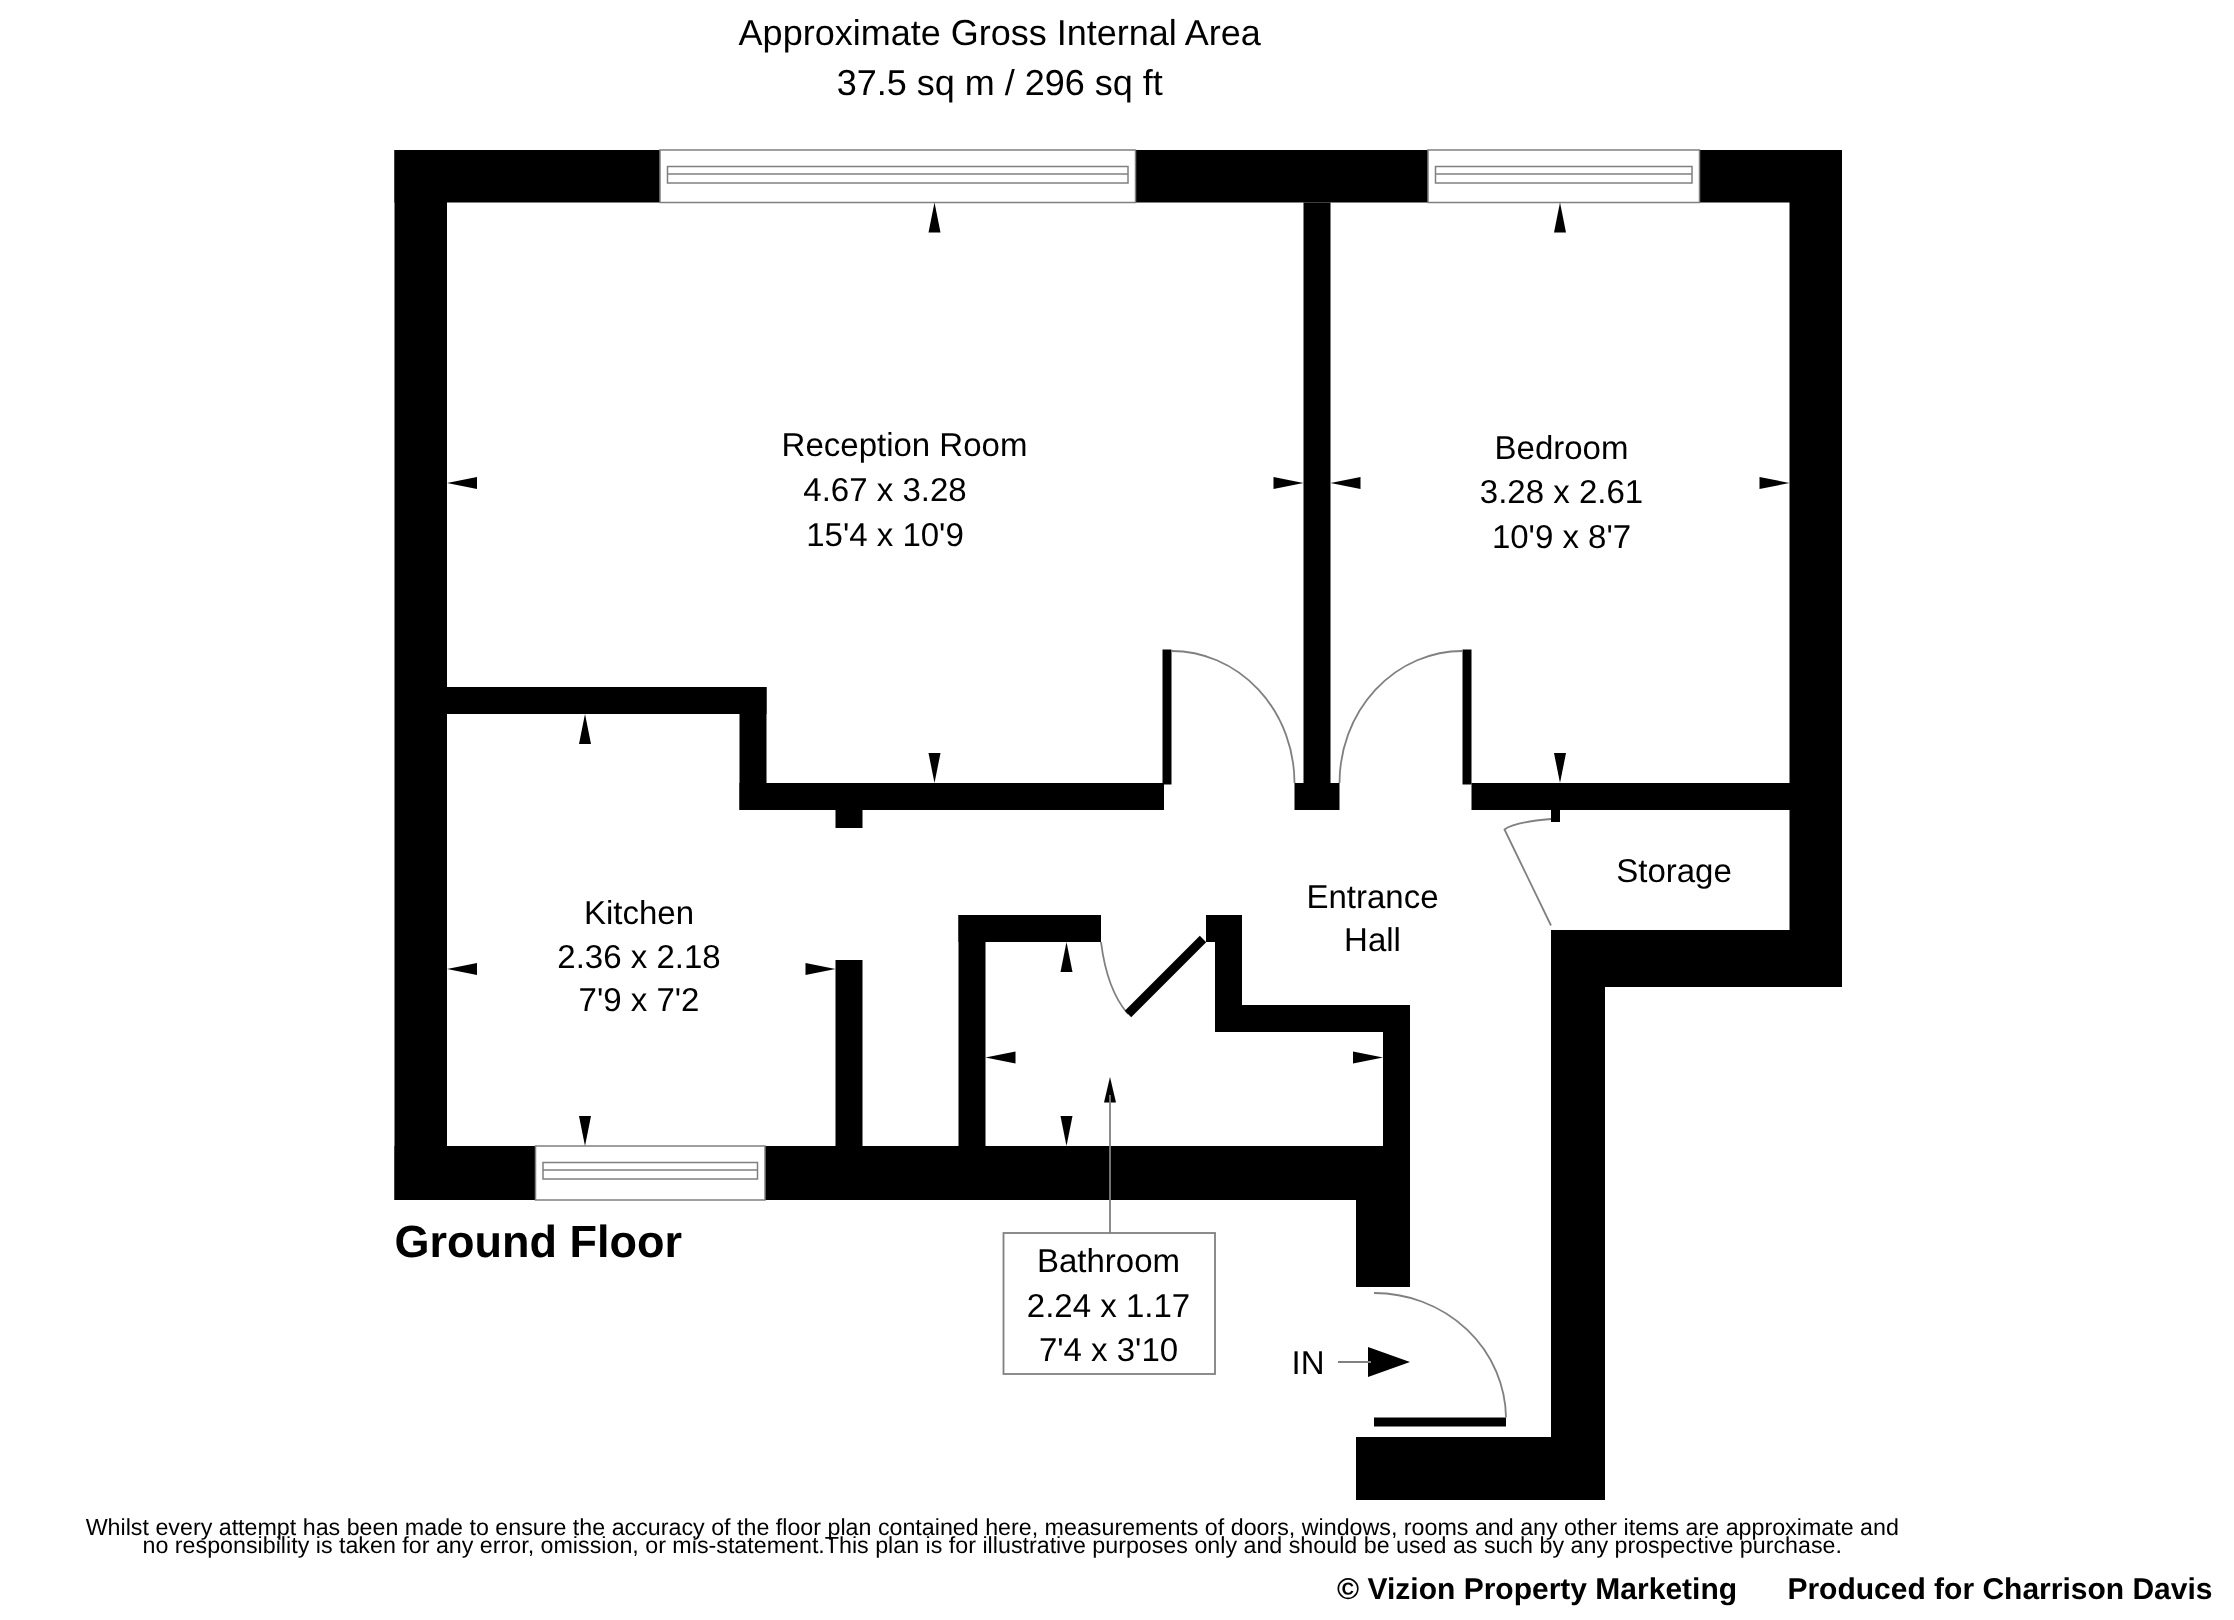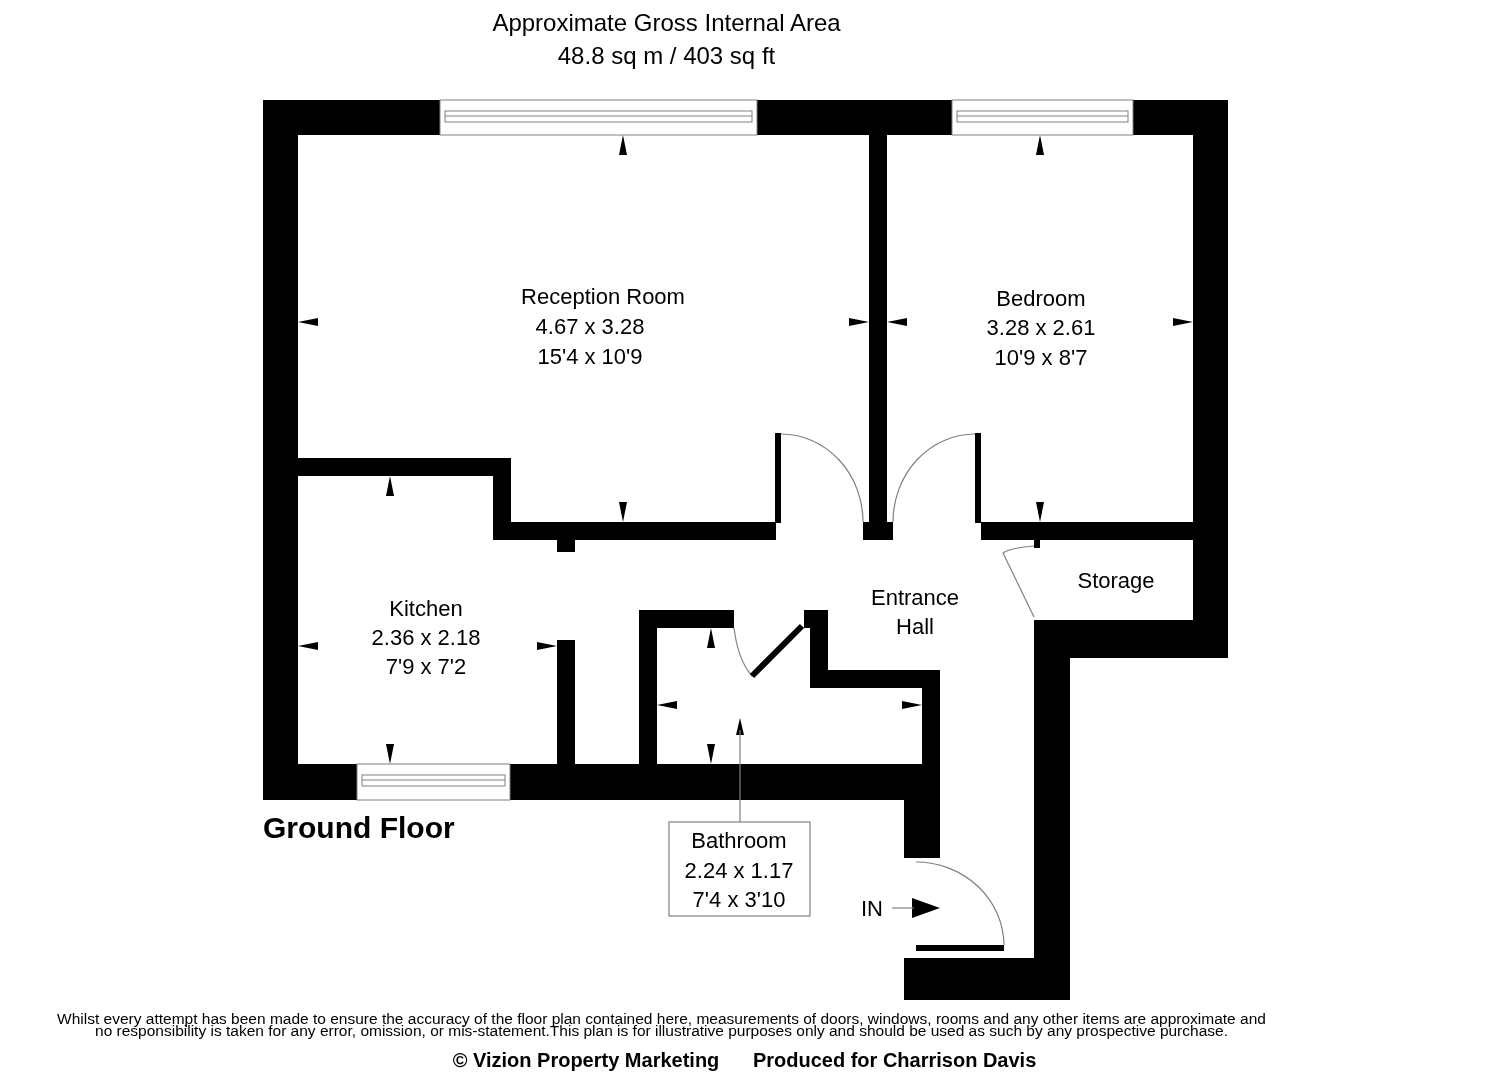--- a/index.html
+++ b/index.html
@@ -10,29 +10,29 @@
   #hdr1 { top: 8px; }
   #hdr2 { top: 41px; }
   svg.plan { position: absolute; left: 0; top: 0; }
   svg text { font-family: "Liberation Sans", sans-serif; fill: #000; }
   .rlabel { font-size: 22px; }
   .floor { font-size: 30px; font-weight: bold; }
   .disc { position: absolute; left: 0; width: 1323px; text-align: center;
           font-size: 15.5px; line-height: 21px; }
   #disc1 { top: 1008px; }
   #disc2 { top: 1020px; }
-  .credits { position: absolute; top: 1047px; left: 0; width: 1489px; text-align: center;
+  .credits { position: absolute; top: 1047px; left: 0; width: 1489px; text-align: right;
              font-size: 20px; font-weight: bold; line-height: 26px; }
   .credits span { margin: 0 14px; }
 </style>
 </head>
 <body>
 
 <div class="hdr" id="hdr1">Approximate Gross Internal Area</div>
-<div class="hdr" id="hdr2">48.8 sq m / 403 sq ft</div>
+<div class="hdr" id="hdr2">37.5 sq m / 296 sq ft</div>
 
 <svg class="plan" width="1489" height="1080" viewBox="0 0 1489 1080">
 
   <g fill="#000">
 
     <rect x="263" y="100" width="177" height="35"></rect>
     <rect x="757" y="100" width="195" height="35"></rect>
     <rect x="1133" y="100" width="95" height="35"></rect>
 
     <rect x="263" y="100" width="35" height="700"></rect>

